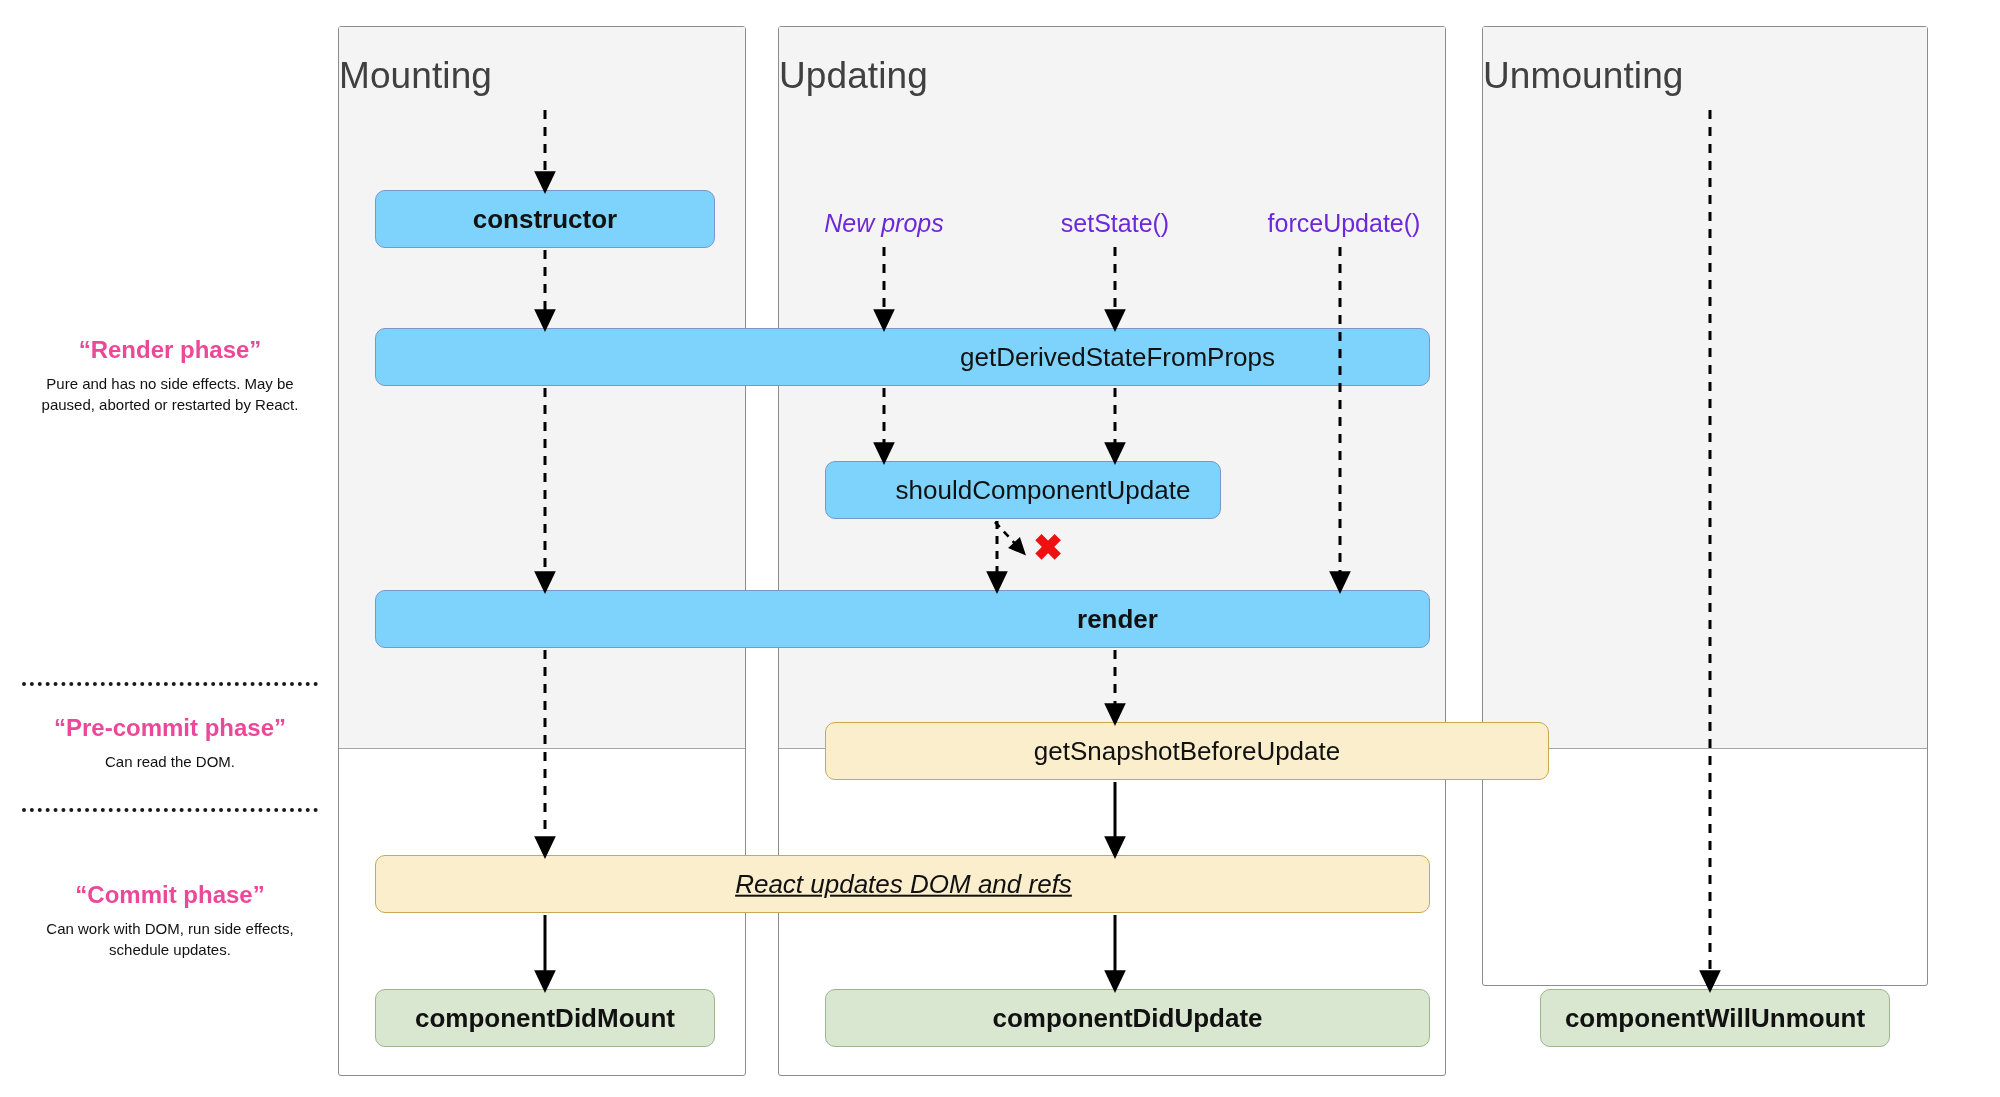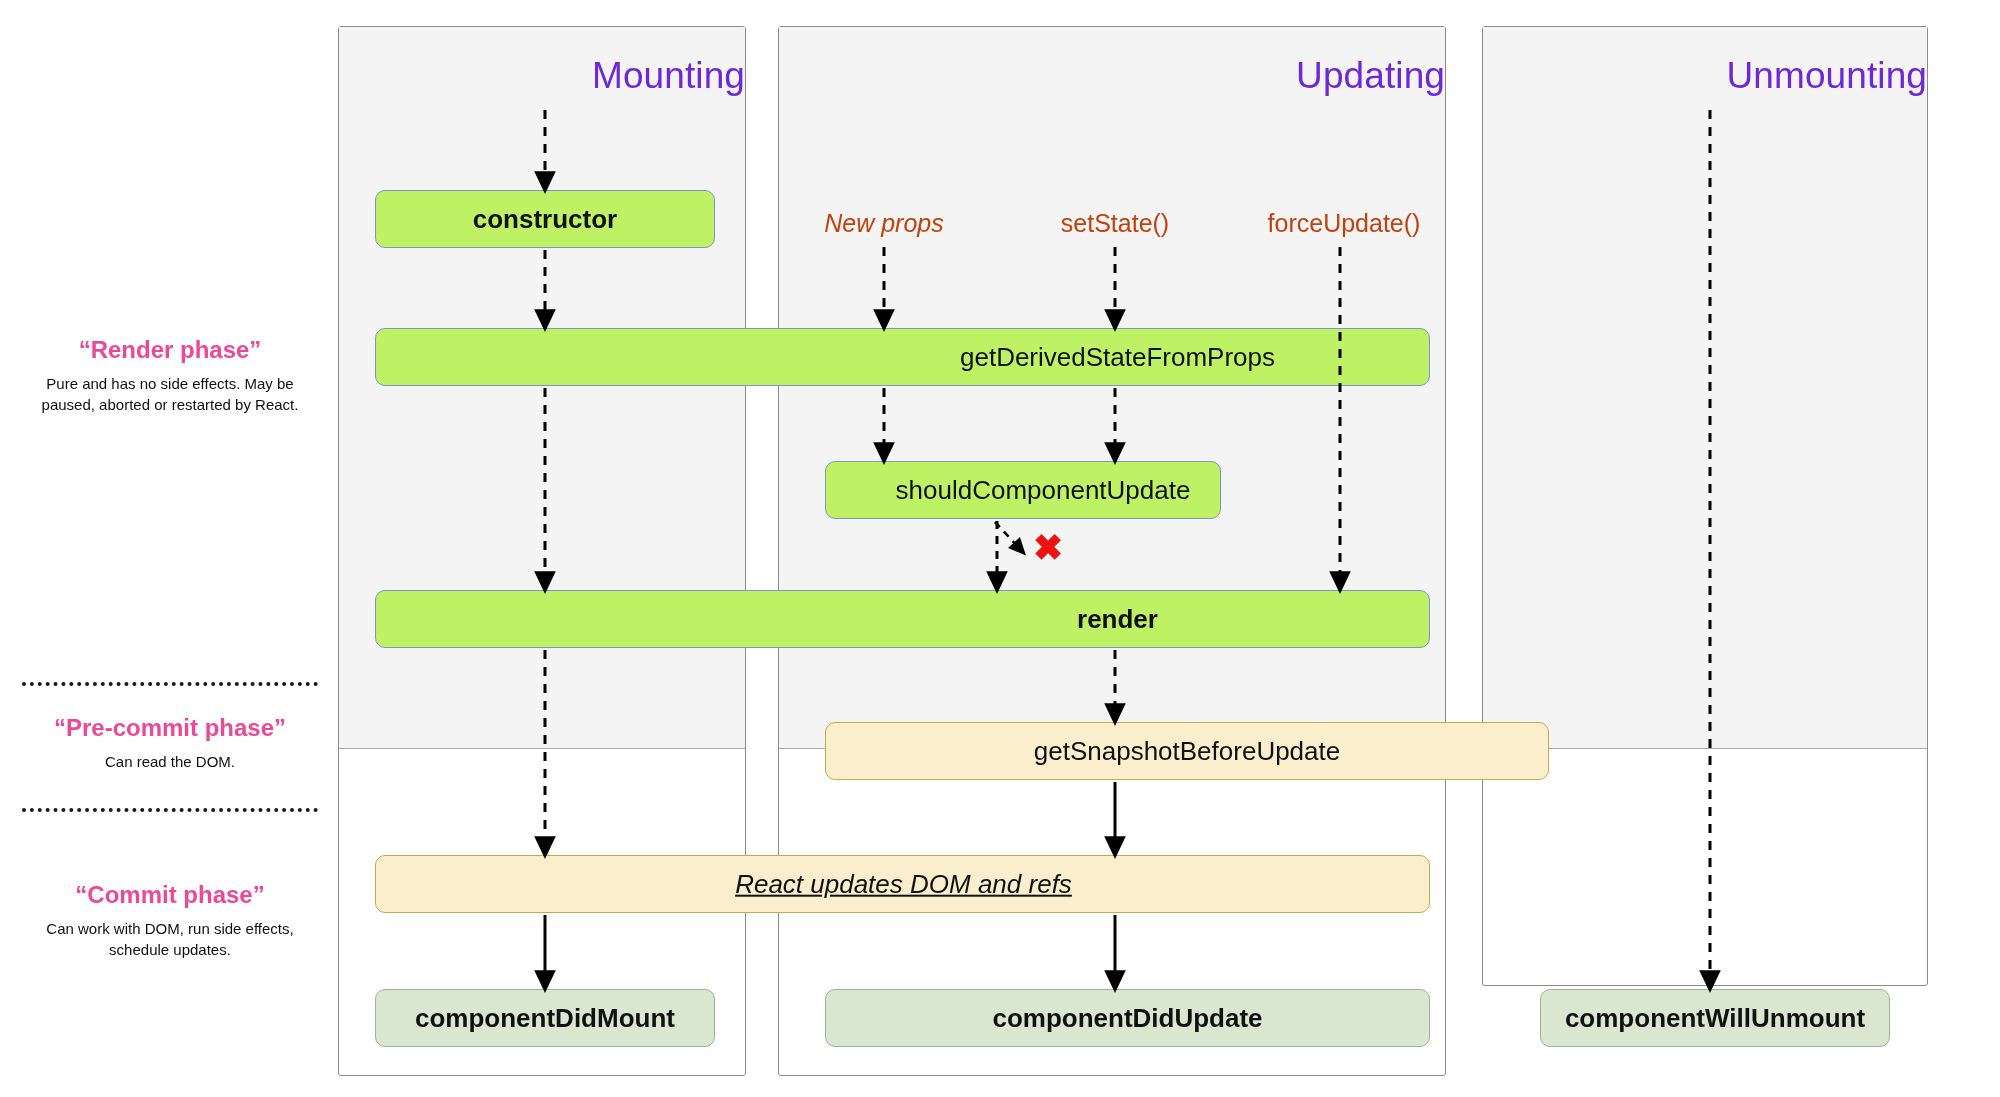--- a/index.html
+++ b/index.html
@@ -32,25 +32,25 @@
     left: 0;
     top: 0;
     right: 0;
     background: #f4f4f4;
     border-bottom: 1.5px solid #a6a6a6;
     box-sizing: border-box;
   }
   .column-title {
     position: absolute;
     left: 0;
-    right: 0;
-    text-align: right;
+    right: 16px;
+    text-align: left;
     font-size: 37px;
     font-weight: 400;
-    color: #6d28d9;
+    color: #404040;
     letter-spacing: 0.1px;
   }
 
   
   .phase {
     position: absolute;
     width: 300px;
     left: 20px;
     text-align: center;
   }
@@ -88,40 +88,40 @@
   }
   .lbox .lbl {
     width: 100%;
     display: block;
     text-align: center;
     font-size: 26px;
     line-height: 1.1;
     color: #111111;
     white-space: nowrap;
   }
-  .lbox.blue   { background: #bef264; border-color: #7d96c8; }
+  .lbox.blue   { background: #7dd3fc; border-color: #7d96c8; }
   .lbox.yellow { background: #fbeecd; border-color: #c9a94f; }
   .lbox.green  { background: #d9e7d1; border-color: #9cb58e; }
   .bold  .lbl { font-weight: 700; }
   .ital  .lbl { font-style: italic; text-decoration: underline; }
 
   
   .lbox.offset-lbl .lbl {
     position: absolute;
     left: 0;
     top: 50%;
     transform: translateY(-50%);
   }
 
   
   .trigger {
     position: absolute;
     text-align: center;
     font-size: 25px;
-    color: #c2410c;
+    color: #6d28d9;
     white-space: nowrap;
   }
   .trigger.ital { font-style: italic; }
 
   
   #arrows {
     position: absolute;
     left: 0;
     top: 0;
     width: 2000px;

